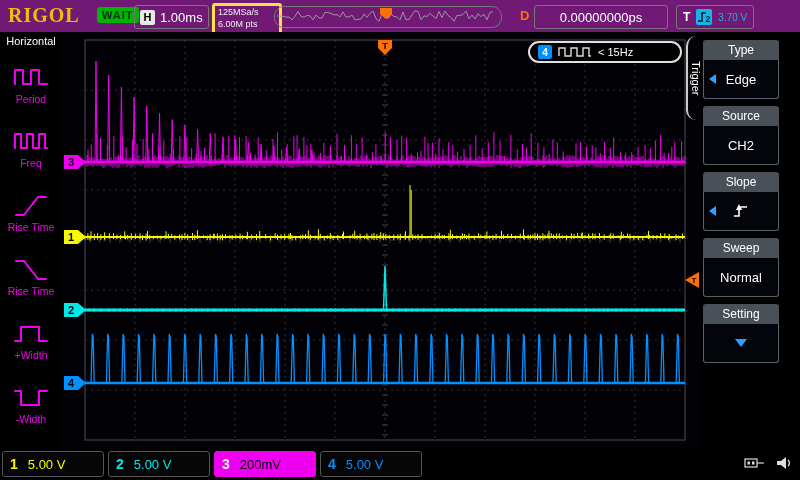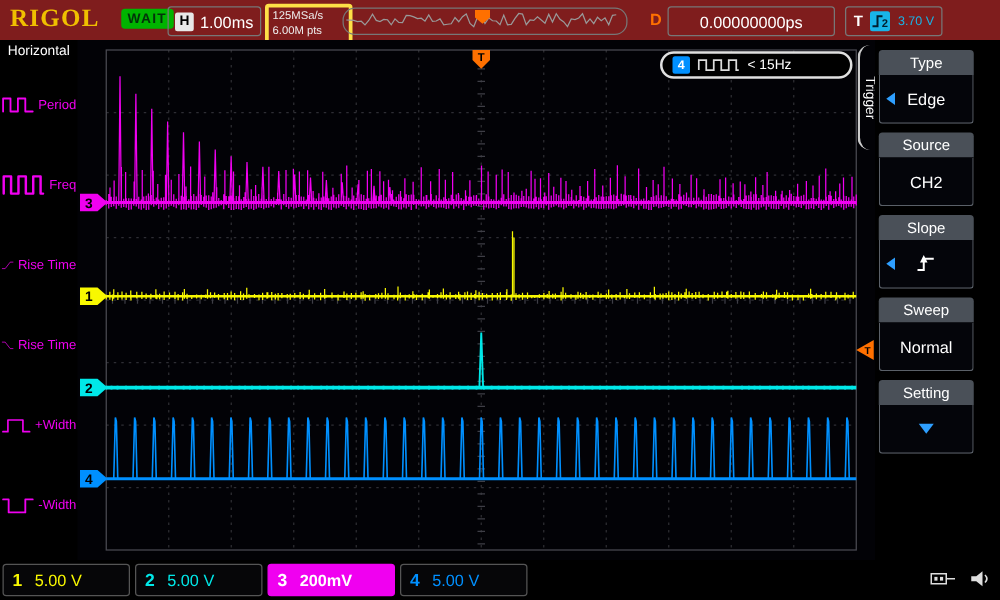--- a/index.html
+++ b/index.html
@@ -1,38 +1,38 @@
 <!DOCTYPE html>
 <html style="--mag: #f000f0; --orange: #ff7000; --green: #00b400; --gold: #f0c000; --trig: #18b4e8;"><head>
 <meta charset="utf-8">
 <style>
   html,body{margin:0;padding:0;background:#000;overflow:hidden}
   body{width:800px;height:480px;position:relative;font-family:"Liberation Sans",sans-serif}
   .screen{position:absolute;left:0;top:0;width:800px;height:480px;background:#000;color:#fff}
 
   
-  .topbar{position:absolute;left:0;top:0;width:800px;height:32px;background:#7f1d1d}
+  .topbar{position:absolute;left:0;top:0;width:800px;height:32px;background:#701a75}
   .logo{position:absolute;left:8px;top:4px;font-size:20px;font-weight:900;color:var(--gold,#f0c000);letter-spacing:1px;font-family:"Liberation Serif",serif}
   .status{position:absolute;left:97px;top:7px;background:var(--green,#00b400);color:#03320a;font-size:11px;font-weight:bold;padding:2px 5px;border-radius:3px;letter-spacing:1px}
   .hgroup{position:absolute;left:134px;top:5px;height:22px;border:1px solid #777;border-radius:3px;display:flex;align-items:center;padding:0 5px;gap:5px}
   .hbox{width:15px;height:15px;background:#e8e8e8;color:#000;font-size:11px;font-weight:bold;display:flex;align-items:center;justify-content:center;border-radius:2px}
   .tbval{font-size:13px;color:#fff}
   .srate{position:absolute;left:212px;top:3px;width:58px;height:26px;border:3px solid #fde047;border-radius:3px;font-size:9px;color:#eee;padding:1px 3px;line-height:1.3}
   .strip{position:absolute;left:274px;top:6px;width:226px;height:20px;border:1px solid #777;border-radius:10px;overflow:hidden}
   .dlabel{position:absolute;left:520px;top:8px;color:var(--orange,#ff7000);font-weight:bold;font-size:13px}
   .dvalue{position:absolute;left:534px;top:5px;width:132px;height:22px;border:1px solid #777;border-radius:3px;color:#fff;font-size:13px;display:flex;align-items:center;justify-content:center}
   .tgroup{position:absolute;left:676px;top:5px;height:22px;border:1px solid #777;border-radius:3px;display:flex;align-items:center;padding:0 6px;gap:6px}
   .tlabel{font-size:12px;font-weight:bold;color:#fff}
   .tsrc{width:16px;height:16px;background:var(--trig,#18b4e8);border-radius:2px;display:flex;align-items:center;justify-content:center}
   .tlevel{font-size:10px;color:var(--trig,#18b4e8)}
 
   
   .left-menu{position:absolute;left:0;top:32px;width:62px;height:416px;display:flex;flex-direction:column;align-items:center;padding-top:3px;box-sizing:border-box}
   .lm-title{font-size:11px;color:#fff;margin-bottom:5px}
-  .lm-item{width:60px;height:64px;display:flex;flex-direction:row;align-items:center;justify-content:center;gap:3px;cursor:pointer}
+  .lm-item{width:60px;height:64px;display:flex;flex-direction:column;align-items:center;justify-content:center;gap:3px;cursor:pointer}
   .lm-icon path{stroke:var(--mag,#f000f0);stroke-width:2;fill:none;stroke-linejoin:round;stroke-linecap:round}
   .lm-label{font-size:10.5px;color:var(--mag,#f000f0);white-space:nowrap}
 
   
   .graticule{position:absolute;left:62px;top:32px;width:638px;height:416px;background:#020206}
   .freq-badge{position:absolute;left:466px;top:9px;width:154px;height:22px;border:2px solid #e0e0e0;border-radius:11px;display:flex;align-items:center;gap:6px;padding:0 8px;background:#000;box-sizing:border-box}
   .fb-ch{width:14px;height:14px;border-radius:2px;color:#fff;font-size:10px;font-weight:bold;display:flex;align-items:center;justify-content:center;background:#0090ff}
   .fb-val{font-size:11px;color:#fff;white-space:nowrap}
 
   
@@ -205,21 +205,21 @@
     <div class="cb" style="left:2px">
       <span class="cb-num" style="color: rgb(248, 248, 0);">1</span>
       <span class="cb-val" style="color: rgb(248, 248, 0);">5.00 V</span>
     </div>
     <div class="cb" style="left:108px">
       <span class="cb-num" style="color: rgb(0, 232, 232);">2</span>
       <span class="cb-val" style="color: rgb(0, 232, 232);">5.00 V</span>
     </div>
     <div class="cb" style="left: 214px; background: rgb(240, 0, 240); border-color: rgb(240, 0, 240);">
       <span class="cb-num" style="color: rgb(255, 255, 255);">3</span>
-      <span class="cb-val" style="color: #ffffff; font-weight: bold;">200mV</span>
+      <span class="cb-val" style="color: #000000; font-weight: normal;">200mV</span>
     </div>
     <div class="cb" style="left:320px">
       <span class="cb-num" style="color: rgb(0, 144, 255);">4</span>
       <span class="cb-val" style="color: rgb(0, 144, 255);">5.00 V</span>
     </div>
     <div class="bb-icons">
       <svg width="22" height="14">
         <rect x="1" y="3" width="12" height="8" fill="none" stroke="#ddd" stroke-width="1.2"></rect>
         <rect x="3.5" y="5.5" width="2.5" height="3" fill="#ddd"></rect>
         <rect x="8" y="5.5" width="2.5" height="3" fill="#ddd"></rect>

